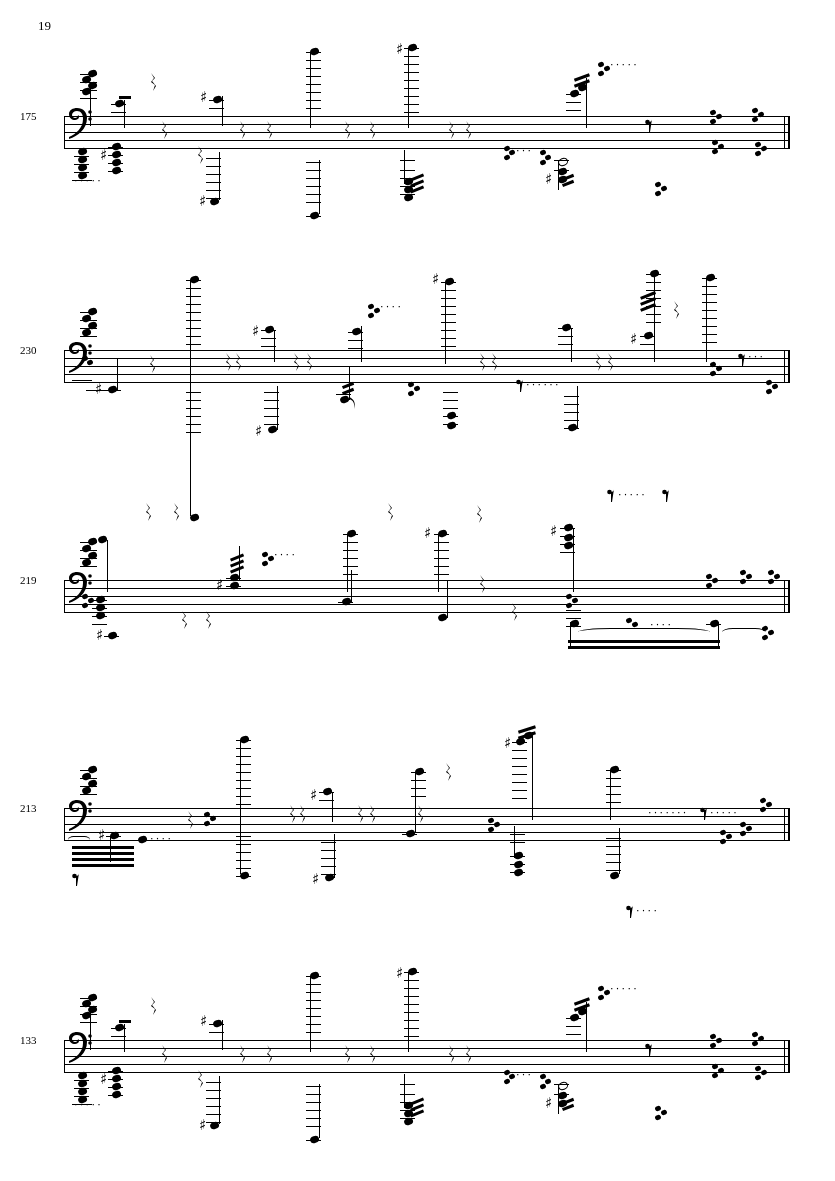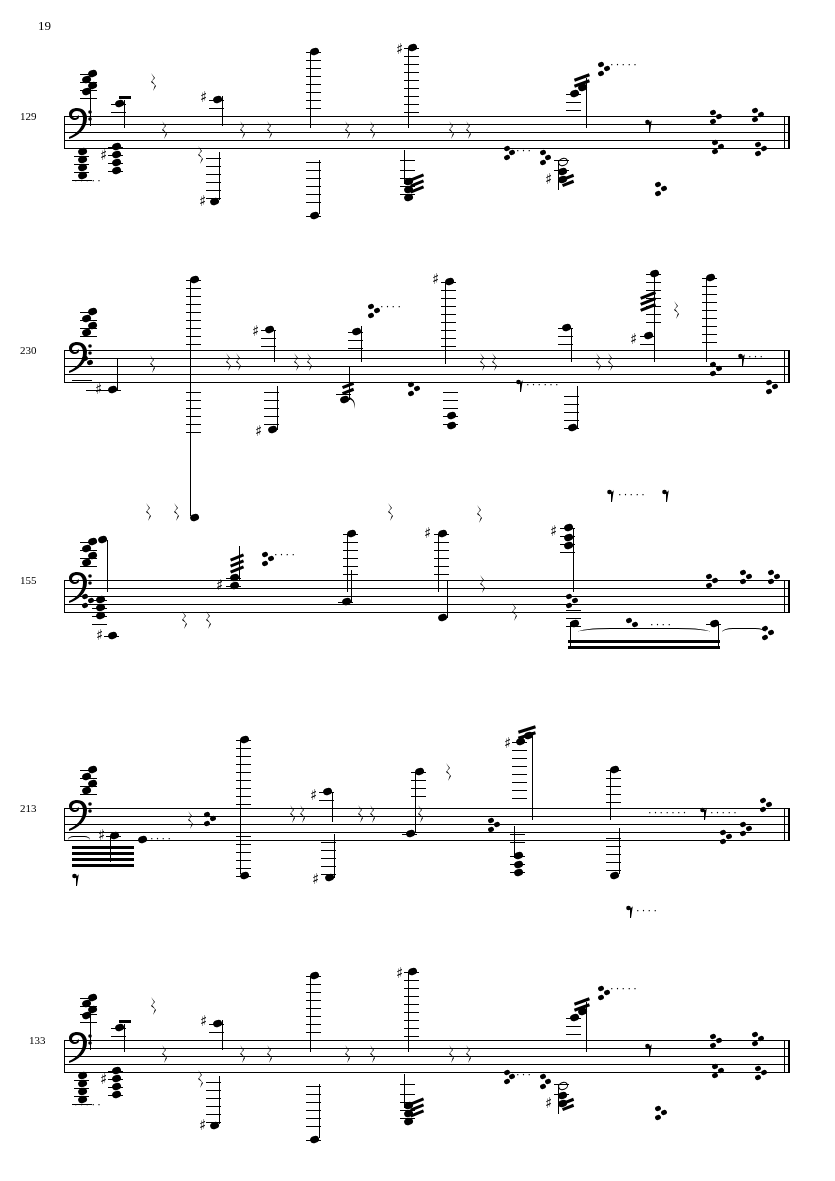--- a/index.html
+++ b/index.html
@@ -157,21 +157,21 @@
 </style>
 </head>
 <body>
 
 <div id="page">
 
   <div class="page-number">19</div>
 
   <div class="system" style="top:0px;">
 
-    <div class="measure-num" style="left:20px; top:110px;">129</div>
+    <div class="measure-num" style="left:20px; top:110px;">175</div>
 
     <div class="staff" style="top:116px;">
       <div class="line"></div>
       <div class="line"></div>
       <div class="line"></div>
       <div class="line"></div>
       <div class="line"></div>
     </div>
     <div class="barline-end" style="left:64px; top:116px;"></div>
     <div class="barline-end" style="left:784px; top:116px;"></div>
@@ -666,21 +666,21 @@
     <div class="dotline" style="left:748px; top:118px;">···</div>
     <div class="cluster" style="left:766px; top:144px;">
       <div class="nh" style="left:0px; top:0px; width:6px; height:5px;"></div>
       <div class="nh" style="left:6px; top:4px; width:6px; height:5px;"></div>
       <div class="nh" style="left:0px; top:9px; width:6px; height:5px;"></div>
     </div>
   </div>
 
   <div class="system" style="top:470px;">
 
-    <div class="measure-num" style="left:20px; top:104px;">155</div>
+    <div class="measure-num" style="left:20px; top:104px;">219</div>
 
     <div class="staff" style="top:110px;">
       <div class="line"></div>
       <div class="line"></div>
       <div class="line"></div>
       <div class="line"></div>
       <div class="line"></div>
     </div>
     <div class="barline-end" style="left:64px; top:110px;"></div>
     <div class="barline-end" style="left:784px; top:110px;"></div>
@@ -1108,21 +1108,21 @@
     </div>
     <div class="cluster" style="left:760px; top:92px;">
       <div class="nh" style="left:0px; top:0px; width:6px; height:5px;"></div>
       <div class="nh" style="left:6px; top:4px; width:6px; height:5px;"></div>
       <div class="nh" style="left:0px; top:9px; width:6px; height:5px;"></div>
     </div>
   </div>
 
   <div class="system" style="top:942px;">
 
-    <div class="measure-num" style="left:29px; top:92px;">133</div>
+    <div class="measure-num" style="left:20px; top:92px;">133</div>
 
     <div class="staff" style="top:98px;">
       <div class="line"></div>
       <div class="line"></div>
       <div class="line"></div>
       <div class="line"></div>
       <div class="line"></div>
     </div>
     <div class="barline-end" style="left:64px; top:98px;"></div>
     <div class="barline-end" style="left:784px; top:98px;"></div>

